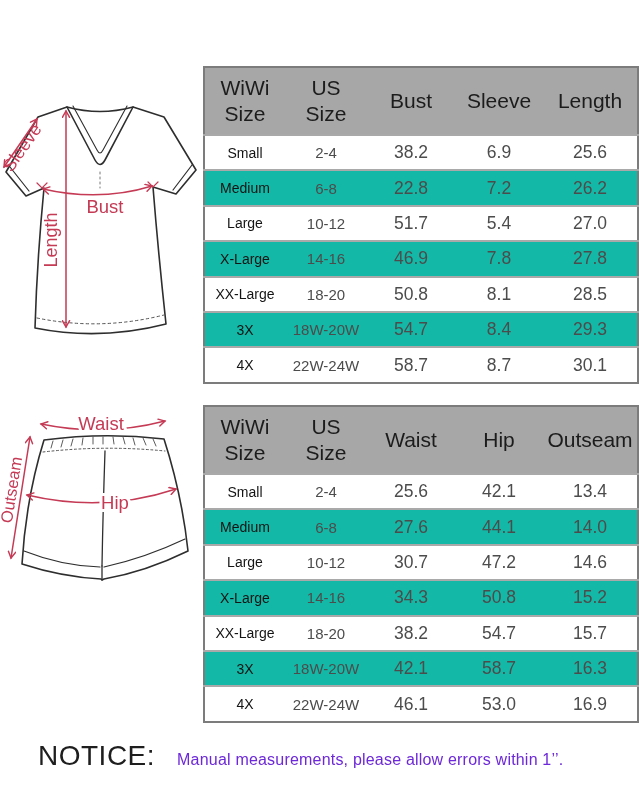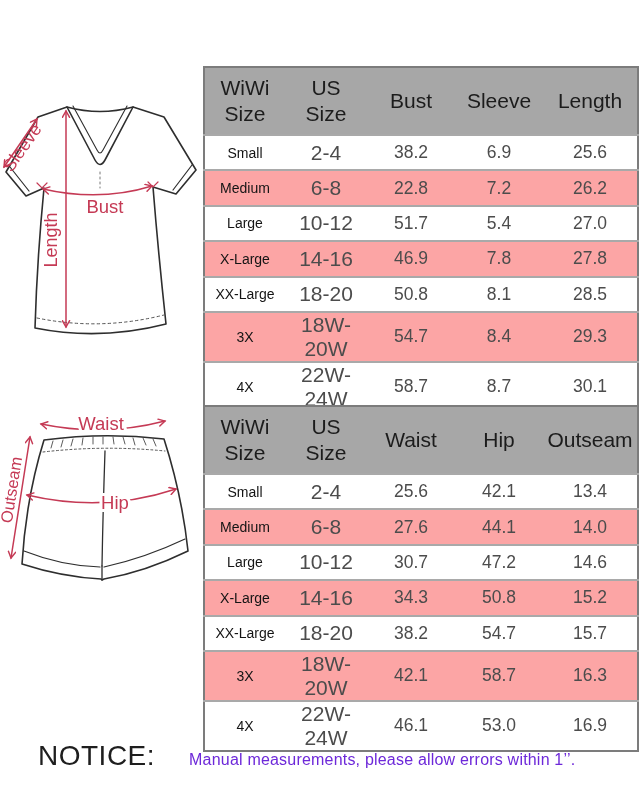--- a/index.html
+++ b/index.html
@@ -19,33 +19,33 @@
   #tbl1{top:382px;}
   .sizetable th{
     background:#a7a7a7;color:#1c1c1c;font-weight:400;
     font-size:21px;line-height:1.22;white-space:pre-line;
     height:66px;padding:0;text-align:center;vertical-align:middle;
   }
   .sizetable td{
     text-align:center;vertical-align:middle;height:33.4px;padding:0;
     font-size:17.5px;color:#4c4c4c;border-top:2px solid #a9a9a9;
   }
-  .sizetable tr.alt td{background:#fca5a5;}
+  .sizetable tr.alt td{background:#14b8a6;}
   .sizetable td:first-child{color:#141414;font-size:14px;}
-  .sizetable td.us{font-size:21px;}
+  .sizetable td.us{font-size:15px;}
   .sizetable th:nth-child(1){width:80px;}
   .sizetable th:nth-child(2){width:82px;}
   .sizetable th:nth-child(3){width:88px;}
   .sizetable th:nth-child(4){width:88px;}
   .sizetable th:nth-child(5){width:94px;}
 
   
   .notice{
     position:absolute;left:38px;top:740px;width:586px;
-    display:flex;align-items:baseline;gap:34px;white-space:nowrap;
+    display:flex;align-items:baseline;gap:22px;white-space:nowrap;
   }
   .notice-label{font-size:28px;color:#1e1e1e;letter-spacing:0.5px;}
   .notice-text{font-size:16px;color:#6d28d9;letter-spacing:0.2px;}
 
   
   text.redlabel{
     font-family:"Liberation Sans", sans-serif;
     fill:#c53a55;stroke:none;
   }
   text.halo{

